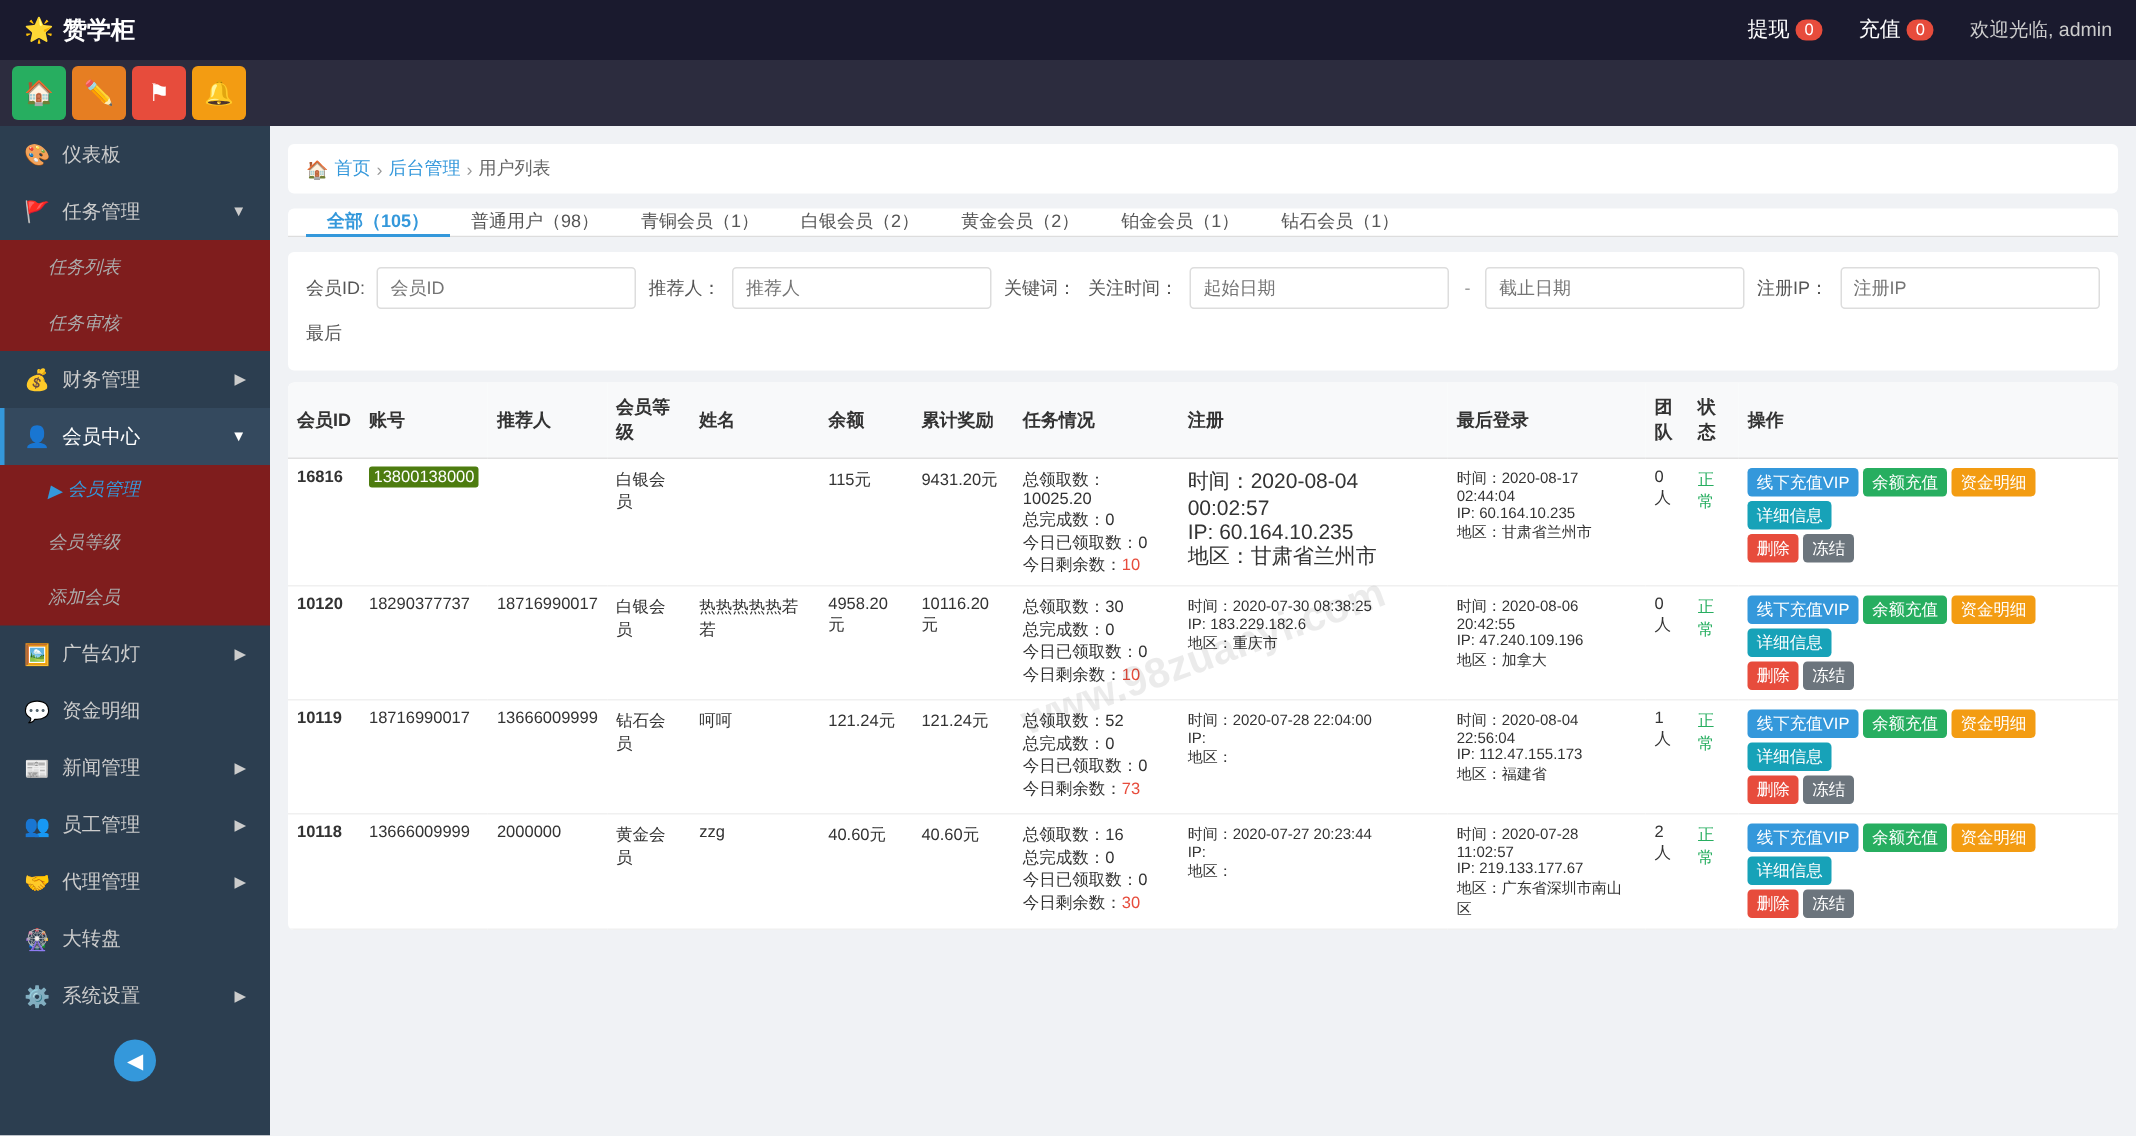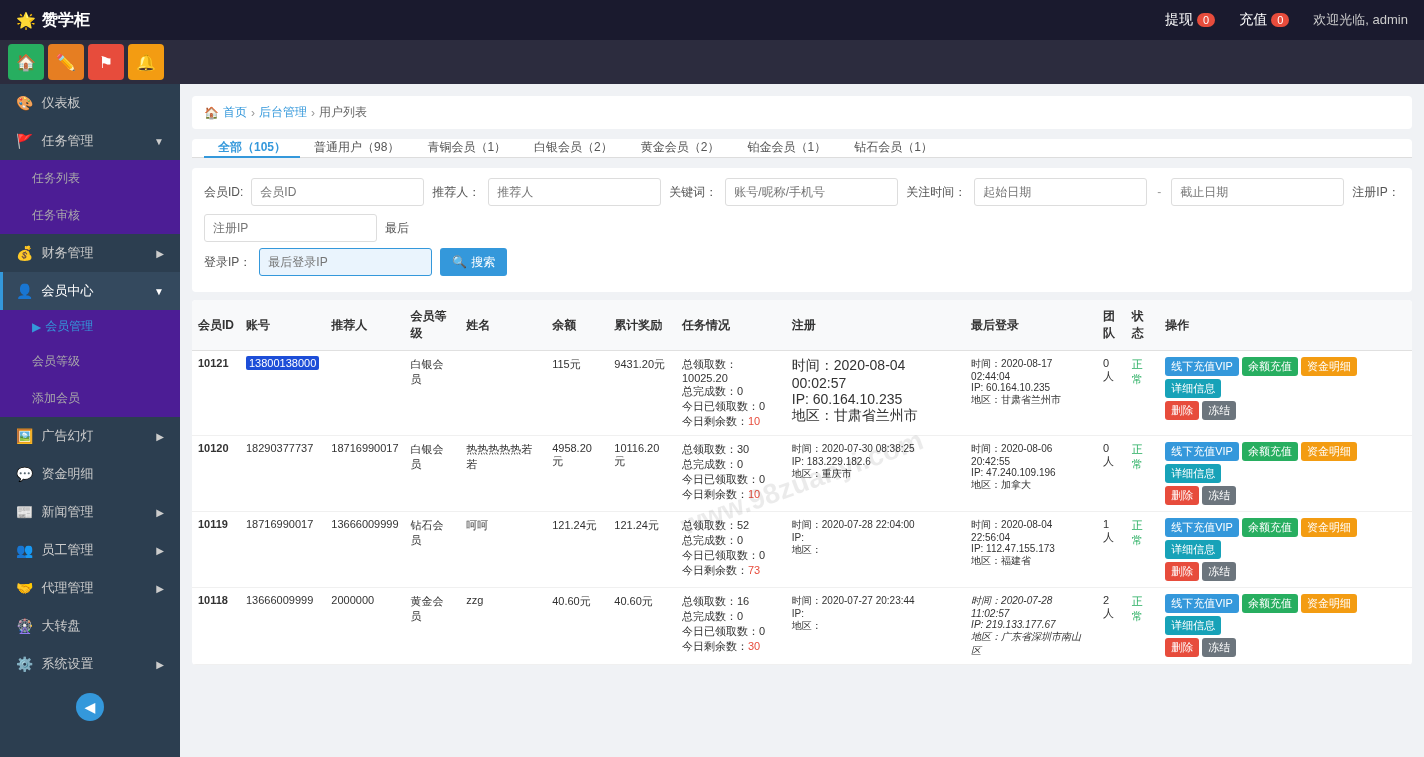--- a/index.html
+++ b/index.html
@@ -103,21 +103,22 @@
       top: 0;
       bottom: 0;
       width: 3px;
       background: #3498db;
     }
     .sidebar-item .arrow {
       margin-left: auto;
       font-size: 10px;
     }
     .sidebar-sub {
-      background: #4c1d95;
+      background: #7f1d1d;
+      font-style: italic;
     }
     .sidebar-sub .sidebar-item {
       padding-left: 32px;
       font-size: 12px;
       color: #aaa;
     }
     .sidebar-sub .sidebar-item.active-sub {
       color: #3498db;
     }
     .sidebar-icon { font-size: 14px; }
@@ -418,36 +419,27 @@
       <div class="tab">钻石会员（1）</div>
     </div>
 
     <div class="filter-section">
       <div class="filter-row">
         <span class="filter-label">会员ID:</span>
         <input class="filter-input" placeholder="会员ID" style="">
         <span class="filter-label">推荐人：</span>
         <input class="filter-input" placeholder="推荐人" style="">
         <span class="filter-label">关键词：</span>
-        <input class="filter-input" placeholder="账号/昵称/手机号" style="">
         <span class="filter-label">关注时间：</span>
         <input class="filter-input" placeholder="起始日期" style="">
         <span class="dash-separator">-</span>
         <input class="filter-input" placeholder="截止日期" style="">
         <span class="filter-label">注册IP：</span>
         <input class="filter-input" placeholder="注册IP" style="">
         <span class="filter-label">最后</span>
-      </div>
-      <div class="filter-row">
-        <span class="filter-label">登录IP：</span>
-        <input class="filter-input highlighted" placeholder="最后登录IP" style="">
-        <button class="search-btn">
-          <span>🔍</span>
-          <span>搜索</span>
-        </button>
       </div>
     </div>
 
     <div class="table-section table-wrapper">
       <div class="watermark">www.98zuanyi.com</div>
       <table>
         <thead>
           <tr>
             <th>会员ID</th>
             <th>账号</th>
@@ -459,22 +451,22 @@
             <th>任务情况</th>
             <th>注册</th>
             <th>最后登录</th>
             <th>团<br>队</th>
             <th>状<br>态</th>
             <th>操作</th>
           </tr>
         </thead>
         <tbody id="table-body">
         <tr>
-    <td class="member-id">10121</td>
-    <td><span style="background:#1d4ed8;color:#fff;padding:1px 3px;border-radius:2px;">13800138000</span></td>
+    <td class="member-id">16816</td>
+    <td><span style="background:#4d7c0f;color:#fff;padding:1px 3px;border-radius:2px;">13800138000</span></td>
     <td></td>
     <td>白银会员</td>
     <td></td>
     <td>115元</td>
     <td>9431.20元</td>
     <td>总领取数：10025.20<br>总完成数：0<br>今日已领取数：0<br>今日剩余数：<span style="color:#e74c3c;">10</span></td>
     <td style="font-size:14px;margin-top:48px;">时间：2020-08-04 00:02:57<br>IP: 60.164.10.235<br>地区：甘肃省兰州市</td>
     <td style="font-size:10px;">时间：2020-08-17 02:44:04<br>IP: 60.164.10.235<br>地区：甘肃省兰州市</td>
     <td>0人</td>
     <td class="status-normal">正常</td>
@@ -546,21 +538,21 @@
             <tr>
     <td class="member-id">10118</td>
     <td>13666009999</td>
     <td>2000000</td>
     <td>黄金会员</td>
     <td>zzg</td>
     <td>40.60元</td>
     <td>40.60元</td>
     <td>总领取数：16<br>总完成数：0<br>今日已领取数：0<br>今日剩余数：<span style="color:#e74c3c;">30</span></td>
     <td style="font-size:10px;">时间：2020-07-27 20:23:44<br>IP:<br>地区：</td>
-    <td style="font-size:10px;font-style:italic;">时间：2020-07-28 11:02:57<br>IP: 219.133.177.67<br>地区：广东省深圳市南山区</td>
+    <td style="font-size:10px;">时间：2020-07-28 11:02:57<br>IP: 219.133.177.67<br>地区：广东省深圳市南山区</td>
     <td>2人</td>
     <td class="status-normal">正常</td>
     <td>
       <div class="action-btns">
                   <button class="btn-sm" style="background:#3498db;">线下充值VIP</button>
                   <button class="btn-sm" style="background:#27ae60;">余额充值</button>
                   <button class="btn-sm" style="background:#f39c12;">资金明细</button>
                   <button class="btn-sm" style="background:#17a2b8;">详细信息</button>
                 </div>
       <div class="action-btns" style="margin-top:3px;">

